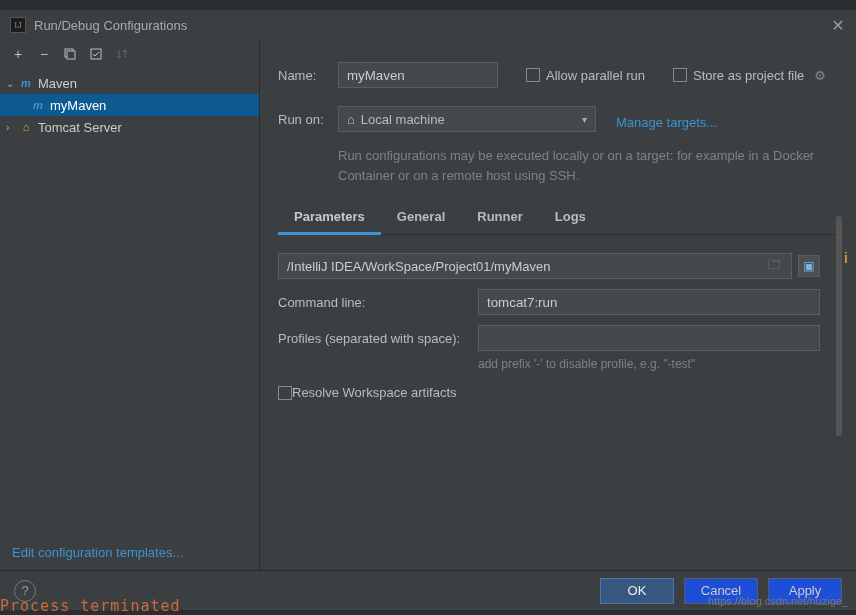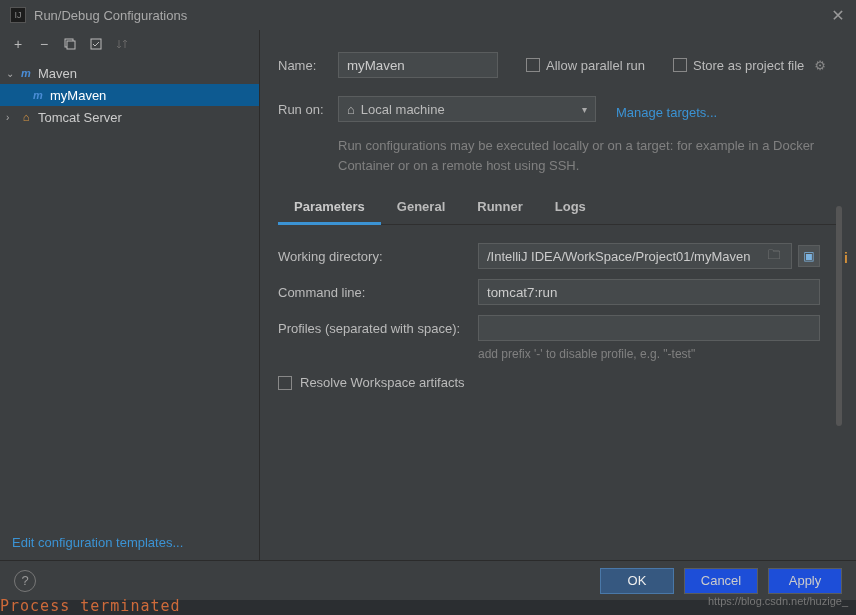--- a/index.html
+++ b/index.html
@@ -1,18 +1,18 @@
 <!DOCTYPE html>
 <html><head>
 <meta charset="utf-8">
 <style>
 * { box-sizing: border-box; margin: 0; padding: 0; }
 body { width: 856px; height: 615px; background: #2b2e31; font-family: "Segoe UI", Arial, sans-serif; font-size: 13px; color: #bbbbbb; overflow: hidden; position: relative; }
 .dialog { width: 856px; height: 600px; background: #3c3f41; position: relative; }
-.titlebar { height: 30px; display: flex; align-items: center; padding: 0 10px; color: #a9a9a9; }
+.titlebar { height: 30px; display: flex; align-items: center; padding: 0 10px; color: #a9a9a9; margin-top: 10px; }
 .titlebar .app-icon { width: 16px; height: 16px; background: #1c1c1c; border: 1px solid #555; margin-right: 8px; display: flex; align-items: center; justify-content: center; font-size: 9px; color: #888; }
 .titlebar .title { flex: 1; }
 .titlebar .close { width: 16px; height: 16px; color: #999; cursor: pointer; display:flex; align-items:center; justify-content:center; font-size:16px; }
 .main { display: flex; height: 530px; }
 .left-pane { width: 260px; background: #3c3f41; border-right: 1px solid #2b2b2b; display: flex; flex-direction: column; }
 .toolbar { display: flex; align-items: center; gap: 10px; padding: 4px 10px; height: 28px; }
 .toolbar .tb-icon { width: 16px; height: 16px; color: #bbb; cursor: pointer; display:flex; align-items:center; justify-content:center; font-size:14px; }
 .tree { flex: 1; padding-top: 4px; }
 .tree-row { display: flex; align-items: center; height: 22px; padding-left: 6px; color: #ccc; cursor: pointer; }
 .tree-row.selected { background: #0d5a91; color: #fff; }
@@ -41,21 +41,21 @@
 .tab.active { color: #c9c9c9; border-bottom: 3px solid #3b93d4; margin-bottom: -1px; }
 .tab-content { padding: 18px 36px 0 18px; position: relative; }
 .field-row { display: flex; align-items: center; margin-bottom: 10px; }
 .field-row .flabel { width: 200px; }
 .field-row .finput { flex: 1; background: #45494b; border: 1px solid #5a5d5e; color: #ccc; height: 26px; padding: 0 8px; }
 .wd-wrap { flex:1; display:flex; align-items:center; gap:6px; }
 .wd-input { flex:1; background:#45494b; border:1px solid #5a5d5e; color:#ccc; height:26px; padding:0 8px; display:flex; align-items:center; }
 .folder-btn { width:18px; color:#888; cursor:pointer; text-align:center; }
 .insert-btn { width:22px; height:22px; background:#4c5052; border:1px solid #5a5d5e; color:#7cb3e0; cursor:pointer; display:flex; align-items:center; justify-content:center; font-size:12px; }
 .profiles-hint { color:#808080; font-size:12px; margin-left:200px; margin-top:-4px; margin-bottom:14px; }
-.resolve-row { display:flex; align-items:center; gap:8px; }
+.resolve-row { display:flex; align-items:center; }
 .scroll-indicator { position:absolute; right:14px; top:176px; width:6px; height:220px; background:#555; border-radius:3px; }
 .dialog-footer { height: 40px; border-top: 1px solid #2b2b2b; display: flex; align-items: center; padding: 0 14px; gap: 10px; }
 .help-btn { width:22px; height:22px; border-radius:11px; border:1px solid #777; color:#999; display:flex; align-items:center; justify-content:center; cursor:pointer; }
 .footer-spacer { flex:1; }
 .dlg-btn { min-width:74px; height:26px; background:#1d4ed8; border:1px solid #5a5d5e; color:#ccc; cursor:pointer; display:flex; align-items:center; justify-content:center; }
 .dlg-btn.primary { background:#365880; border-color:#4a78a8; color:#eee; }
 .terminal-strip { position:absolute; left:0; bottom:0; width:100%; height:18px; font-family:monospace; color:#ce6a3a; font-size:15px; overflow:hidden; letter-spacing:1px; }
 .watermark { position:absolute; right:8px; bottom:8px; color:#777; font-size:11px; }
 .rail-mark { position:absolute; right:8px; top:250px; color:#d28f3a; font-size:14px; font-weight:bold; }
 </style>
@@ -144,21 +144,20 @@
 
       <div class="tabs">
         <div class="tab active">Parameters</div>
         <div class="tab">General</div>
         <div class="tab">Runner</div>
         <div class="tab">Logs</div>
       </div>
 
       <div class="tab-content">
         <div class="field-row">
-          <div class="flabel">Working directory:</div>
           <div class="wd-wrap">
             <div class="wd-input">
               <span style="flex:1">/IntelliJ IDEA/WorkSpace/Project01/myMaven</span>
               <span class="folder-btn">🗀</span>
             </div>
             <div class="insert-btn">▣</div>
           </div>
         </div>
         <div class="field-row">
           <div class="flabel">Command line:</div>

